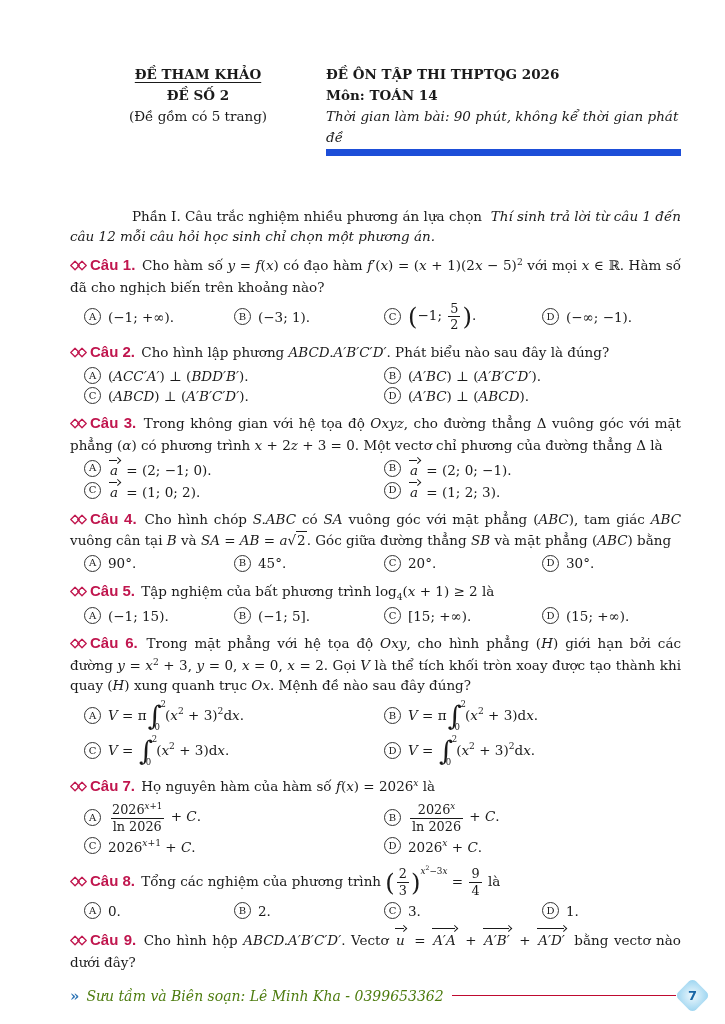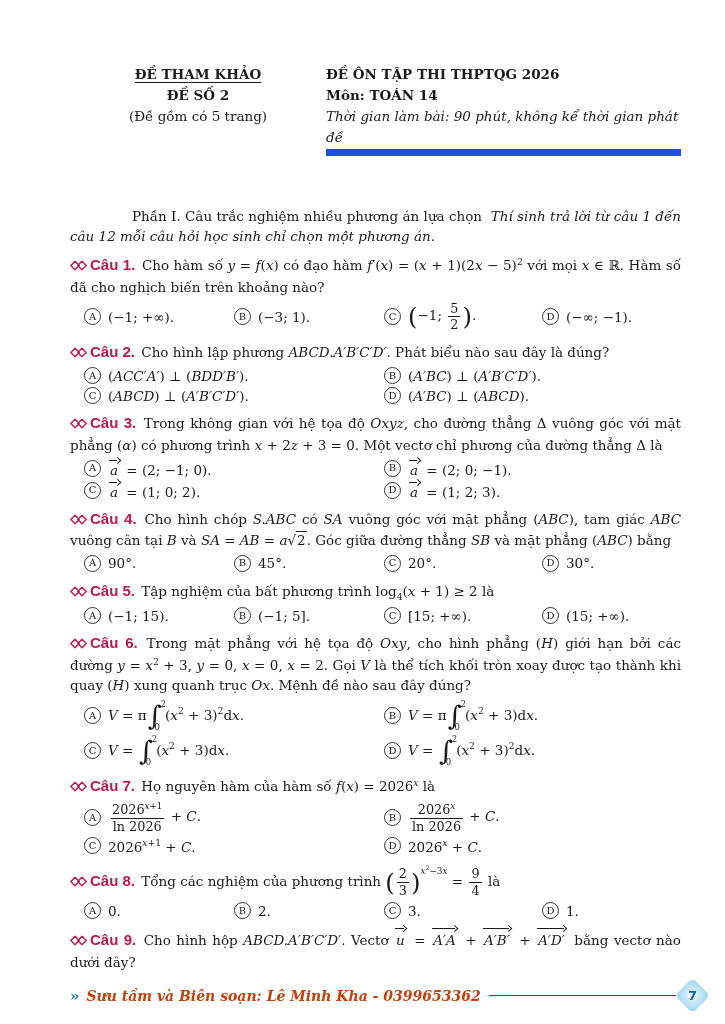--- a/index.html
+++ b/index.html
@@ -55,21 +55,21 @@
   .ovr{position:relative;display:inline-block;padding:3px 3px 0 1px;margin:0 1px;white-space:nowrap;}
   .ovr::before{content:'';position:absolute;top:1px;left:0;right:4px;border-top:1.1px solid #1a1a1a;}
   .ovr::after{content:'';position:absolute;top:-1px;right:1px;width:4.4px;height:4.4px;
               border-top:1.1px solid #1a1a1a;border-right:1.1px solid #1a1a1a;transform:rotate(45deg);}
   .sqrt{white-space:nowrap;}
   .rad{border-top:1.1px solid #1a1a1a;padding:0 1px;}
 
   
   .footer{position:absolute;left:70px;right:14px;bottom:16px;display:flex;align-items:center;}
   .f-chev{color:#2e75b6;font-weight:bold;font-size:15px;margin-right:7px;flex:none;}
-  .f-credit{font-style:italic;color:#c2410c;font-size:14px;flex:none;font-weight:bold;}
+  .f-credit{font-style:italic;color:#4d7c0f;font-size:14px;flex:none;}
   .f-line{flex:1;height:0;border-top:1.6px solid #bf0a30;margin:0 4px 0 8px;}
   .f-page{width:25px;height:25px;transform:rotate(45deg);border-radius:5px;flex:none;
           background:radial-gradient(circle at 50% 50%, #eef8fd 0%, #a6d9f2 80%);
           display:flex;align-items:center;justify-content:center;margin-right:6px;}
   .f-page span{transform:rotate(-45deg);color:#1765a5;font-weight:bold;
                font-family:"DejaVu Sans",sans-serif;font-size:13px;}
 </style>
 </head>
 <body>
 

